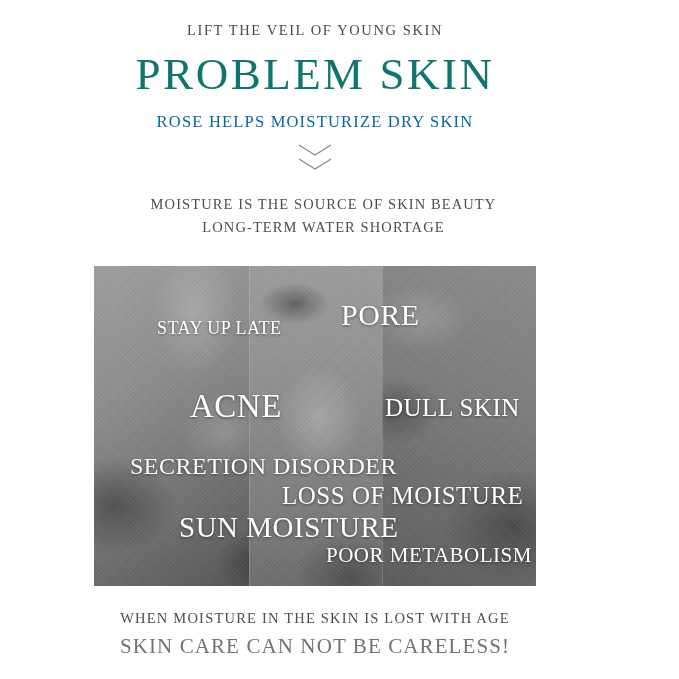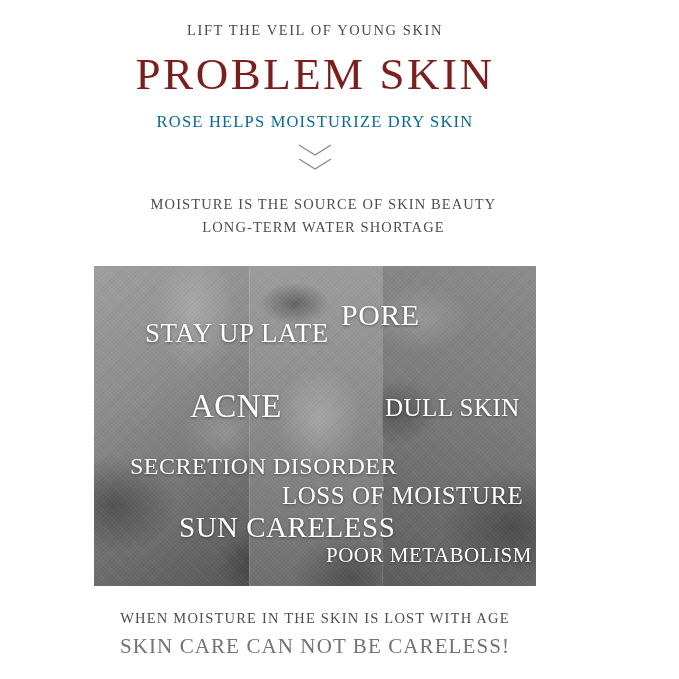--- a/index.html
+++ b/index.html
@@ -31,21 +31,21 @@
     font-size: 14.5px;
     letter-spacing: 1.6px;
     color: #4a4a4a;
     text-transform: uppercase;
     font-weight: 500;
   }
   .headline {
     font-family: "Liberation Serif", serif;
     font-size: 45px;
     letter-spacing: 2.5px;
-    color: #7f1d1d;
+    color: #0f766e;
     margin-top: 12px;
     line-height: 1.05;
     font-weight: 400;
   }
   .subhead {
     font-family: "Liberation Serif", serif;
     font-size: 16.5px;
     letter-spacing: 1.2px;
     color: #0369a1;
     margin-top: 14px;
@@ -152,21 +152,21 @@
     color: #ffffff;
     font-family: "Liberation Serif", serif;
     text-shadow: 0 1px 3px rgba(0,0,0,0.45);
   }
   .word {
     position: absolute;
     white-space: nowrap;
     letter-spacing: 0.5px;
   }
   .w-pore         { left: 247px; top: 32px;  font-size: 30px; }
-  .w-stay         { left: 51px;  top: 52px;  font-size: 27px; }
+  .w-stay         { left: 63px;  top: 52px;  font-size: 18px; }
   .w-acne         { left: 96px;  top: 122px; font-size: 33px; }
   .w-dull         { left: 291px; top: 128px; font-size: 25px; }
   .w-secretion    { left: 36px;  top: 187px; font-size: 24px; }
   .w-loss         { left: 188px; top: 216px; font-size: 25px; }
   .w-sun          { left: 85px;  top: 245px; font-size: 29px; }
   .w-poor         { left: 232px; top: 277px; font-size: 21px; }
 
   
   .footer {
     text-align: center;
@@ -230,21 +230,21 @@
     <div class="seam s1"></div>
     <div class="seam s2"></div>
 
     <div class="overlay">
       <div class="word w-pore">PORE</div>
       <div class="word w-stay">STAY UP LATE</div>
       <div class="word w-acne">ACNE</div>
       <div class="word w-dull">DULL SKIN</div>
       <div class="word w-secretion">SECRETION DISORDER</div>
       <div class="word w-loss">LOSS OF MOISTURE</div>
-      <div class="word w-sun">SUN CARELESS</div>
+      <div class="word w-sun">SUN MOISTURE</div>
       <div class="word w-poor">POOR METABOLISM</div>
     </div>
   </div>
 
   <div class="footer">
     <div class="footer-top">WHEN MOISTURE IN THE SKIN IS LOST WITH AGE</div>
     <div class="footer-bottom">SKIN CARE CAN NOT BE CARELESS!</div>
   </div>
 
 </div>

